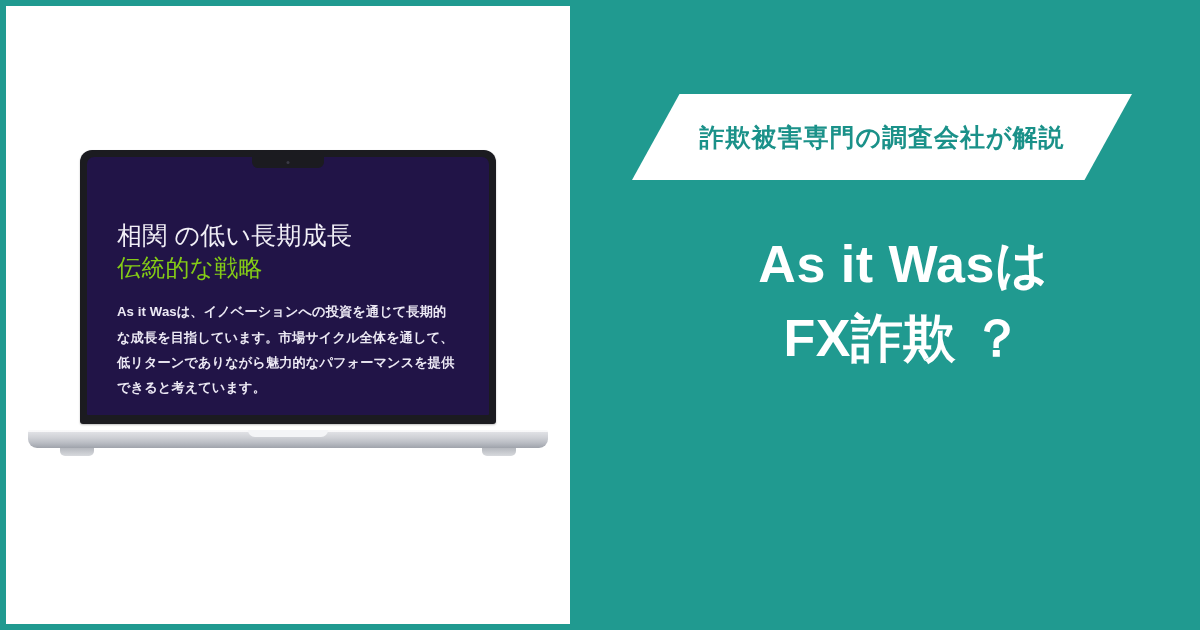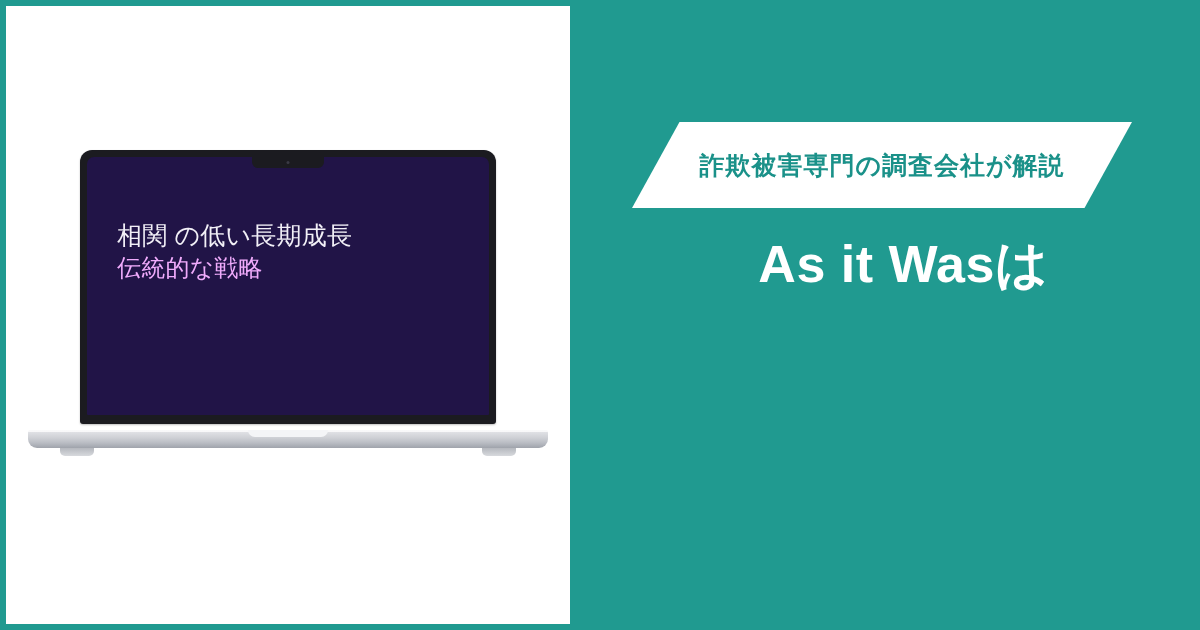--- a/index.html
+++ b/index.html
@@ -90,21 +90,21 @@
   .slide-title {
     color: #f2f0f7;
     font-size: 25px;
     font-weight: 400;
     line-height: 1.25;
     letter-spacing: 0.2px;
     margin: 15px 0 2px 0;
     white-space: nowrap;
   }
   .slide-subtitle {
-    color: #f0abfc;
+    color: #84cc16;
     font-size: 24px;
     font-weight: 400;
     line-height: 1.25;
     letter-spacing: 0.2px;
     margin: 0 0 16px 0;
     white-space: nowrap;
   }
   .slide-body {
     color: #ece9f4;
     font-size: 13.2px;
@@ -169,21 +169,20 @@
     position: absolute;
     left: 62px;
     top: 88px;
     width: 500px;
     height: 86px;
     background: #ffffff;
     clip-path: polygon(9.5% 0, 100% 0, 90.5% 100%, 0 100%);
     display: flex;
     align-items: center;
     justify-content: center;
-    margin-top: 28px;
   }
   .ribbon-text {
     color: #1a9189;
     font-size: 25px;
     font-weight: 700;
     letter-spacing: 1px;
     white-space: nowrap;
   }
 
   .headline {
@@ -226,20 +225,21 @@
         <div class="laptop-screen">
 
           <div class="notch">
             <div class="notch-cam"></div>
           </div>
 
           <h2 class="slide-title">相関 の低い長期成長</h2>
 
           <h3 class="slide-subtitle">伝統的な戦略</h3>
 
+          <p class="slide-body">As it Wasは、イノベーションへの投資を通じて長期的な成長を目指しています。市場サイクル全体を通して、低リターンでありながら魅力的なパフォーマンスを提供できると考えています。</p>
 
         </div>
       </div>
 
       <div class="laptop-base">
         <div class="base-notch"></div>
       </div>
       <div class="foot left"></div>
       <div class="foot right"></div>
 
@@ -247,18 +247,19 @@
   </div>
 
   <div class="right-panel">
 
     <div class="ribbon">
       <span class="ribbon-text">詐欺被害専門の調査会社が解説</span>
     </div>
 
     <div class="headline">
       <span class="headline-line">As it Wasは</span>
+      <span class="headline-line">FX詐欺 ？</span>
     </div>
 
 
   </div>
 
 </div>
 
 </body></html>

